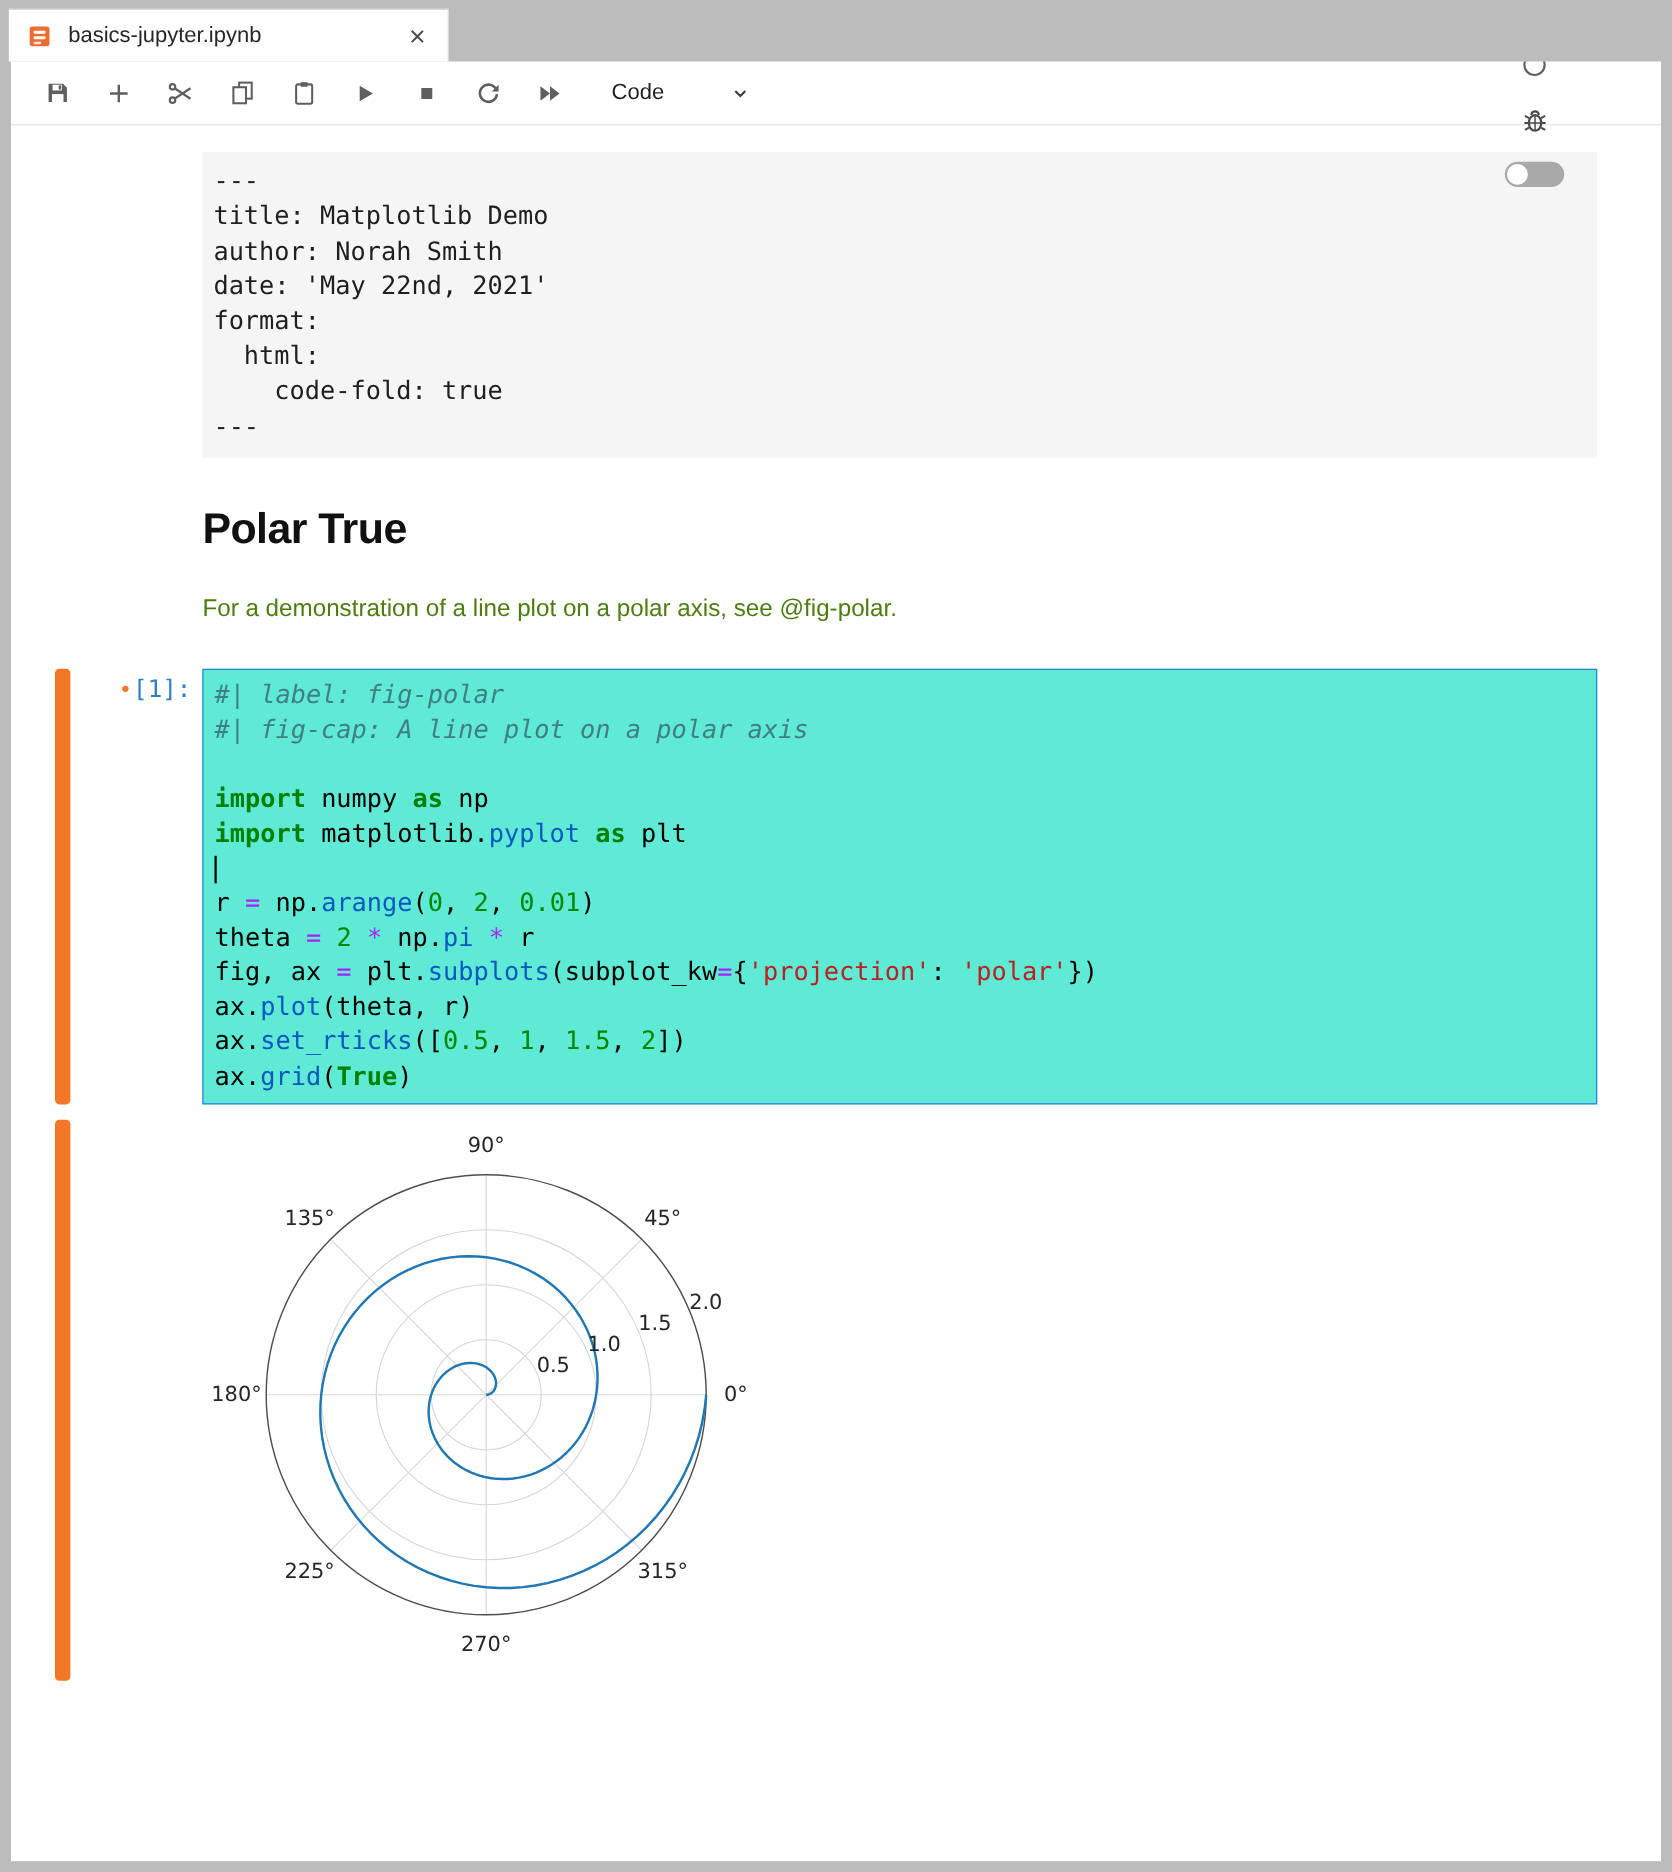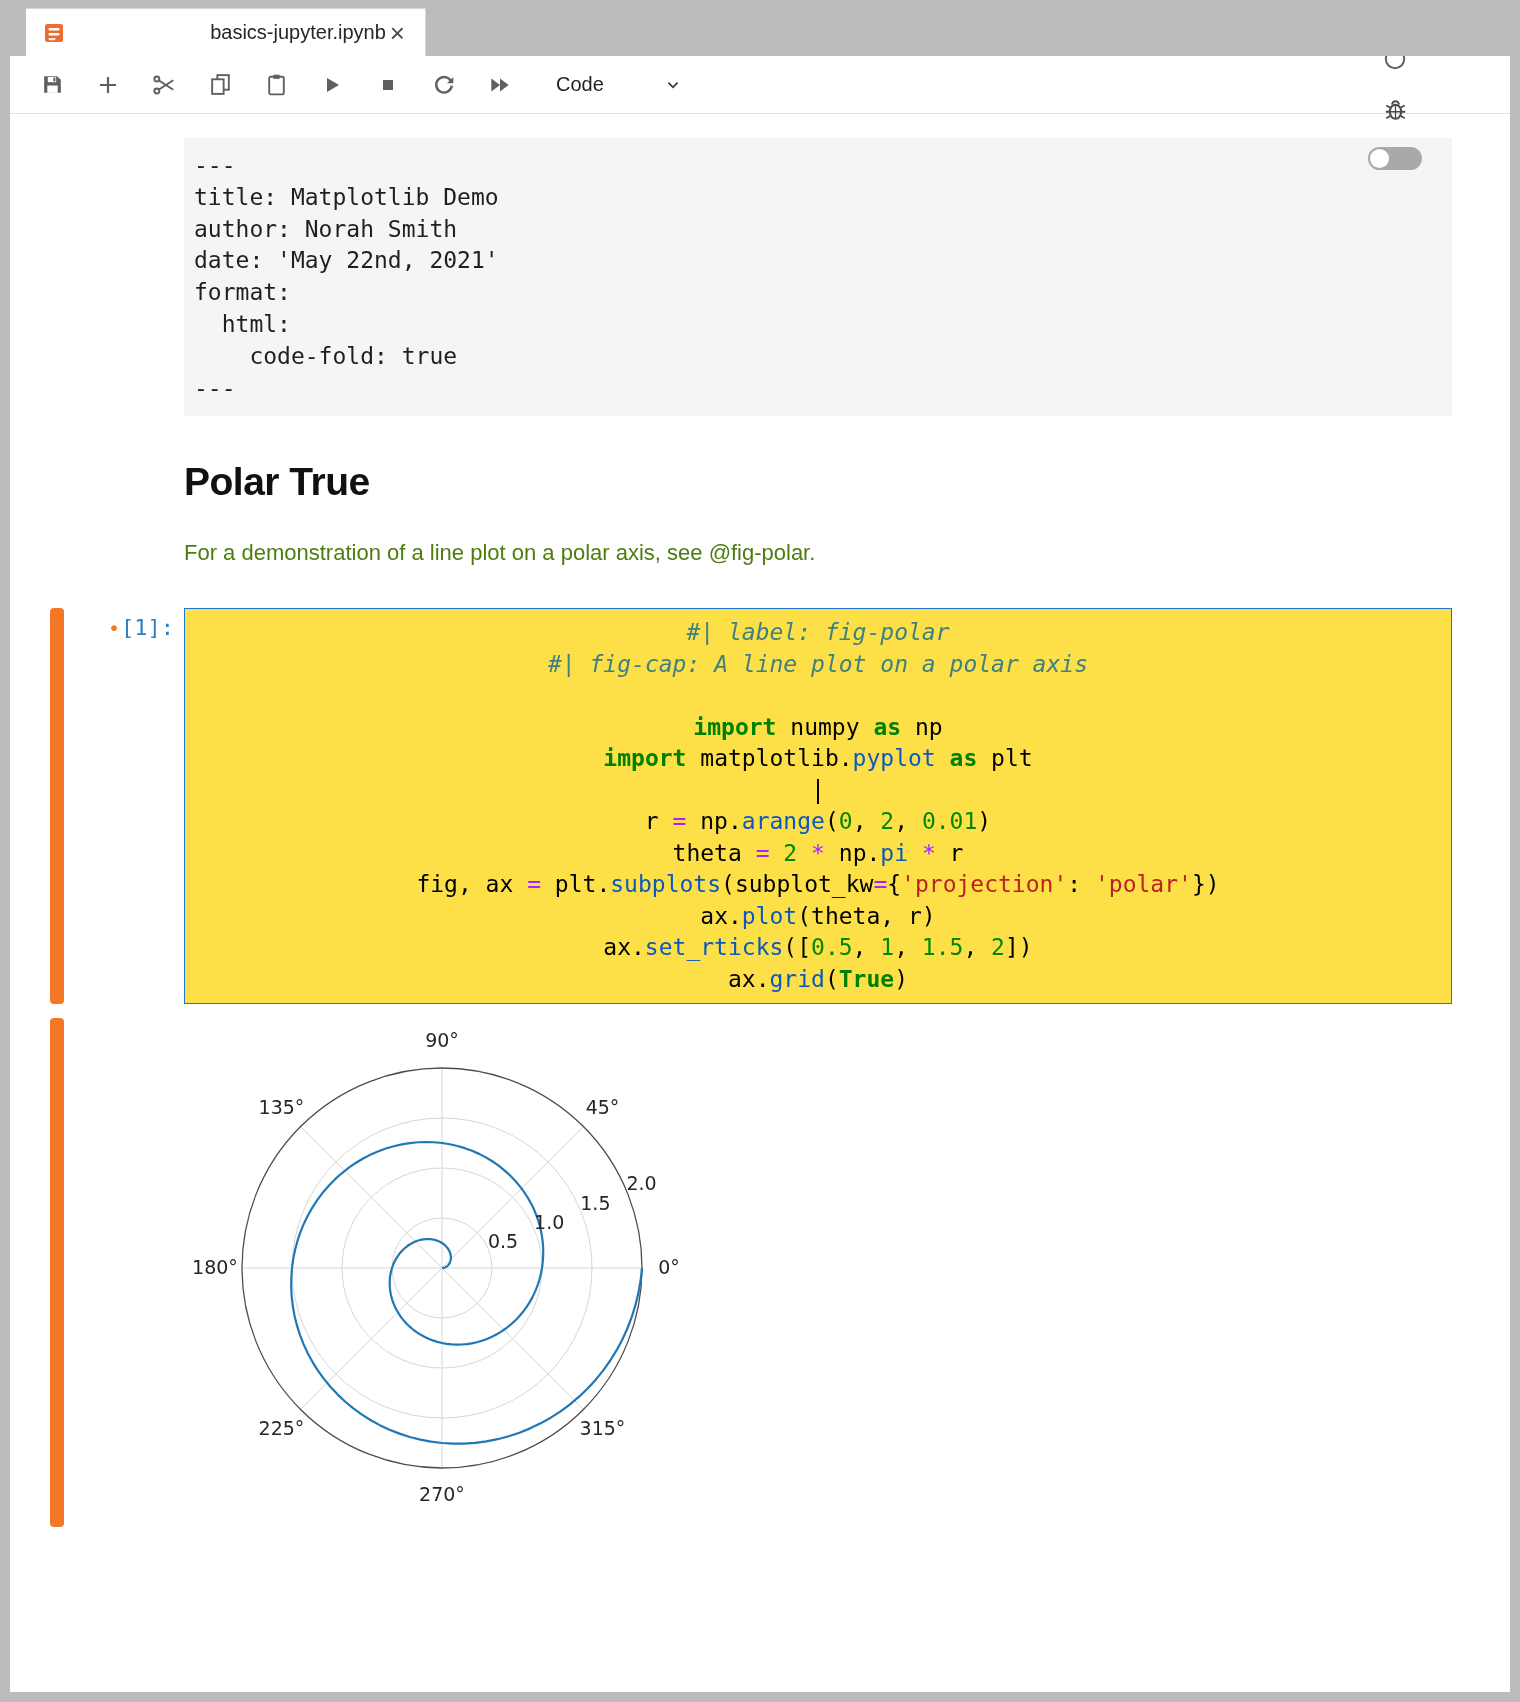--- a/index.html
+++ b/index.html
@@ -7,21 +7,21 @@
     --cell-border:#2176d2;
     --prompt:#307fc1;
     --icon:#5f5f5f;
   }
   *{box-sizing:border-box;}
   body{
     margin:0;width:1520px;height:1702px;background:#bcbcbc;
     font-family:"Liberation Sans",sans-serif;overflow:hidden;
   }
   
-  .tab-strip{height:56px;padding-left:26px;display:flex;align-items:flex-end;text-align:right;}
+  .tab-strip{height:56px;padding-left:8px;display:flex;align-items:flex-end;}
   .tab{
     width:400px;height:48px;background:#fff;display:flex;align-items:center;
     padding:0 16px 0 16px;border-top:1px solid #d6d6d6;border-right:1px solid #d6d6d6;
   }
   .tab-title{font-size:20px;color:#262626;margin-left:14px;flex:1;white-space:nowrap;}
   .tab-close{font-size:26px;color:#4d4d4d;line-height:1;padding:0 4px;cursor:default;}
   
   .window{margin:0 10px 10px;background:#fff;height:1636px;overflow:hidden;}
   .toolbar{height:58px;display:flex;align-items:center;padding:0 26px;border-bottom:1px solid #e3e3e3;background:#fff;}
   .tbtn{width:32px;height:32px;display:flex;align-items:center;justify-content:center;margin-right:24px;flex:0 0 auto;}
@@ -43,22 +43,22 @@
   .raw-box{
     background:#f5f5f5;margin:0;padding:12px 10px;
     font-family:"DejaVu Sans Mono",monospace;font-size:23px;line-height:31.8px;color:#1f1f1f;
     white-space:pre;
   }
   .row-raw{margin-top:0;}
   .md-heading{font-size:39px;font-weight:700;color:#111;margin:44px 0 0;letter-spacing:-0.5px;}
   .md-para{font-size:22px;color:#4d7c0f;margin:36px 0 0;}
   .row-code{margin-top:42px;}
   .code-box{
-    border:1px solid var(--cell-border);background:#fde047;padding:8px 10px;
-    font-family:"DejaVu Sans Mono",monospace;font-size:23px;line-height:31.5px;color:#000;text-align:center;
+    border:1px solid var(--cell-border);background:#5eead4;padding:8px 10px;
+    font-family:"DejaVu Sans Mono",monospace;font-size:23px;line-height:31.5px;color:#000;
   }
   .cm-line{min-height:31.5px;white-space:pre;}
   .tok-cm{color:#408080;font-style:italic;}
   .tok-kw{color:#008000;font-weight:700;}
   .tok-fn{color:#0a58c0;}
   .tok-op{color:#aa22ff;}
   .tok-num{color:#008800;}
   .tok-str{color:#ba2121;}
   .tok-pl{color:#000;}
   .cursor{display:inline-block;width:0;border-left:2px solid #000;height:25px;vertical-align:middle;}

